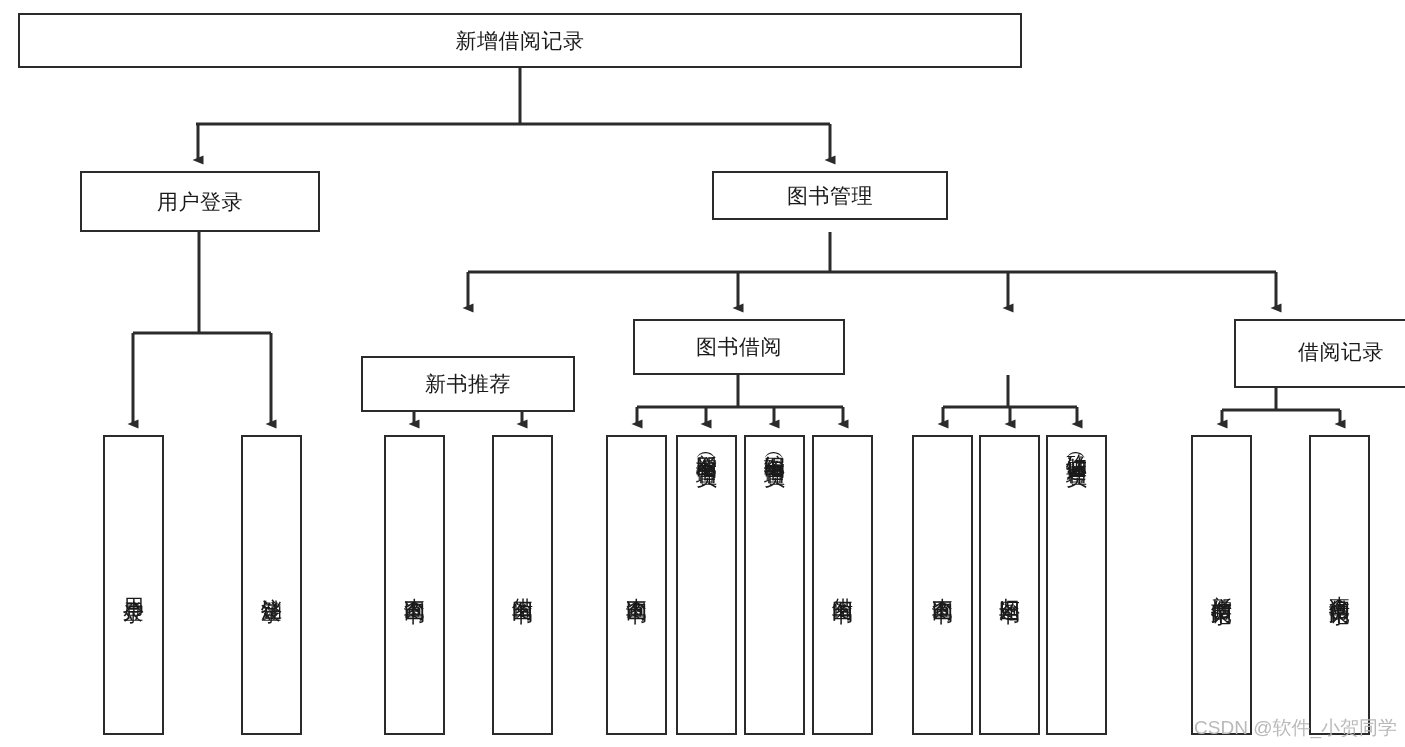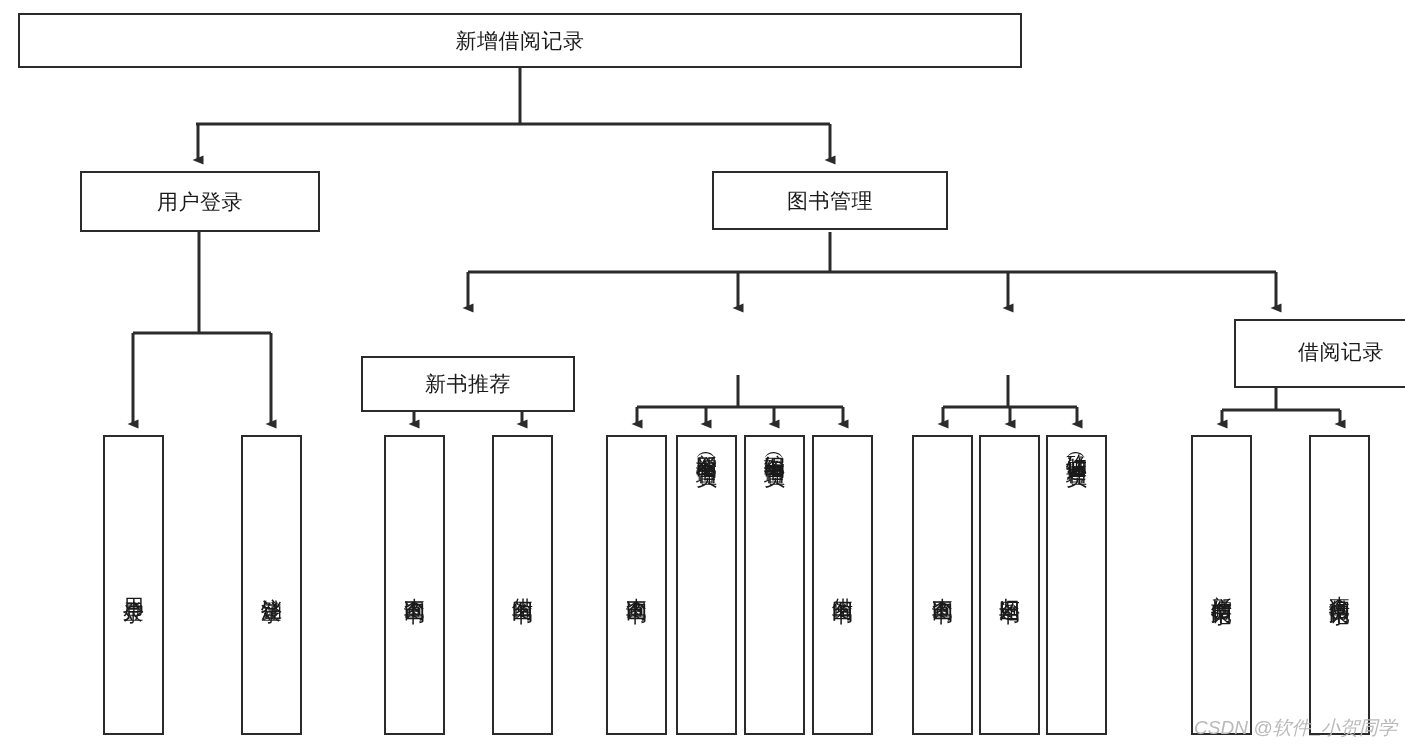--- a/index.html
+++ b/index.html
@@ -63,21 +63,20 @@
     align-self: center;
   }
   #watermark {
     position: absolute;
     right: 8px;
     bottom: 6px;
     font-size: 19px;
     color: #b9b9b9;
     white-space: nowrap;
     pointer-events: none;
-    font-style: italic;
   }
 </style>
 </head>
 <body>
 
 <div id="diagram-root">
 
   <svg id="flow-svg" viewBox="0 0 1405 747">
     <defs>
       <marker id="arrow" markerWidth="12" markerHeight="12" refX="5" refY="6" orient="auto" markerUnits="userSpaceOnUse">
@@ -129,28 +128,31 @@
   </svg>
 
   <div class="node-box" style="left:18px; top:13px; width:1004px; height:55px;">
     <span class="node-label-h">新增借阅记录</span>
   </div>
 
   <div class="node-box" style="left:80px; top:171px; width:240px; height:61px;">
     <span class="node-label-h">用户登录</span>
   </div>
 
-  <div class="node-box" style="left:712px; top:171px; width:236px; height:59px;">
+  <div class="node-box" style="left:712px; top:171px; width:236px; height:49px;">
     <span class="node-label-h">图书管理</span>
   </div>
 
   <div class="node-box" style="left:361px; top:319px; width:214px; height:56px;margin-top:37px;">
     <span class="node-label-h">新书推荐</span>
   </div>
 
+  <div class="node-box" style="left:633px; top:319px; width:212px; height:56px;">
+    <span class="node-label-h">图书借阅</span>
+  </div>
 
 
   <div class="node-box" style="left:1234px; top:319px; width:214px; height:69px;font-family:Liberation Mono, monospace;">
     <span class="node-label-h">借阅记录</span>
   </div>
 
   <div class="node-box leaf-box leaf-center" style="left:103px; top:435px; width:61px; height:300px;">
     <span class="node-label-v">用户登录</span>
   </div>
 

